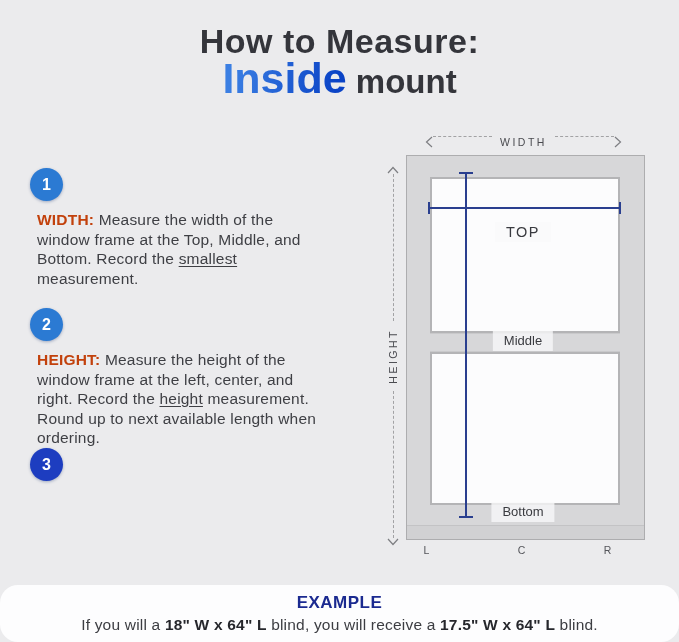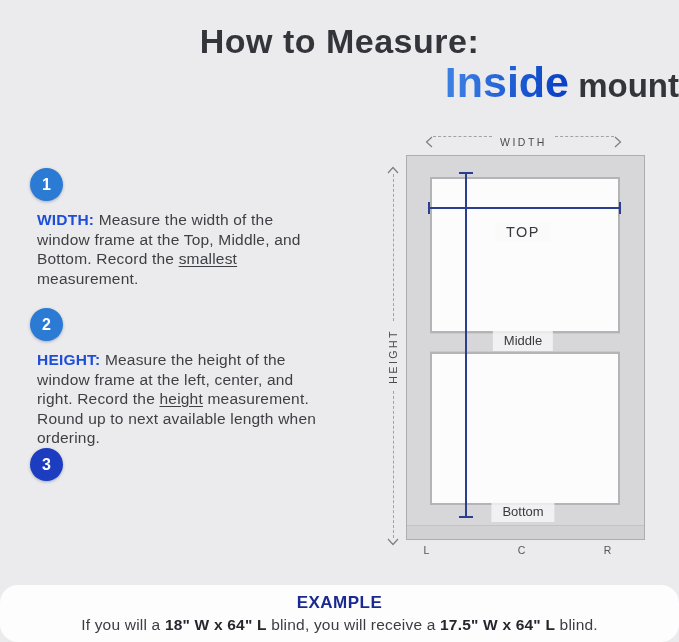--- a/index.html
+++ b/index.html
@@ -2,37 +2,37 @@
 <html><head>
 <meta charset="utf-8">
 <style>
   * { margin:0; padding:0; box-sizing:border-box; }
   body { background:#ffffff; font-family:"Liberation Sans", sans-serif; }
   .page { position:relative; width:679px; height:642px; background:#ebebed; overflow:hidden; }
 
   
   .header { position:absolute; top:22px; left:0; width:100%; text-align:center; color:#34353b; }
   .t1 { font-size:34px; font-weight:bold; letter-spacing:0.5px; line-height:38px; }
-  .t2 { font-size:33px; font-weight:bold; line-height:44px;text-align:right; }
+  .t2 { font-size:33px; font-weight:bold; line-height:36px; }
   .accent { font-size:43px; font-weight:bold; color:#1355d3; }
   @supports (-webkit-background-clip: text) {
     .accent { background:linear-gradient(100deg,#3b7fe3 10%,#0a43c6 90%);
               -webkit-background-clip:text; -webkit-text-fill-color:transparent; }
   }
 
   
   .step { position:absolute; left:30px; width:320px; }
   .step1 { top:168px; } .step2 { top:308px; } .step3 { top:448px; }
   .badge { width:33px; height:33px; border-radius:50%; background:#2b7ad3; color:#ffffff;
            font-size:16px; font-weight:bold; display:flex; align-items:center; justify-content:center;
            box-shadow:0 1px 3px rgba(20,50,110,0.35); }
   .step3 .badge { background:#1d3dc0; }
   .step-text { margin-top:9px; margin-left:7px; font-size:15.5px; line-height:19.5px;
                letter-spacing:0.2px; color:#3e3f44; white-space:pre-line; }
-  .step-text b { color:#1d4ed8;margin-top:31px; }
+  .step-text b { color:#c2410c;margin-top:31px; }
   .step-text u { text-underline-offset:2px; }
 
   
   .diagram { position:absolute; left:375px; top:130px; width:300px; height:450px; }
 
   .width-arrow { position:absolute; left:50px; top:6px; width:197px; height:14px;
                  display:flex; }
   .dash-h { flex:1; border-top:1px dashed #a2a2a4; height:0; }
   .arrow-label { font-size:10.5px; letter-spacing:2.5px; color:#4a4b50; padding:0 8px; }
 

